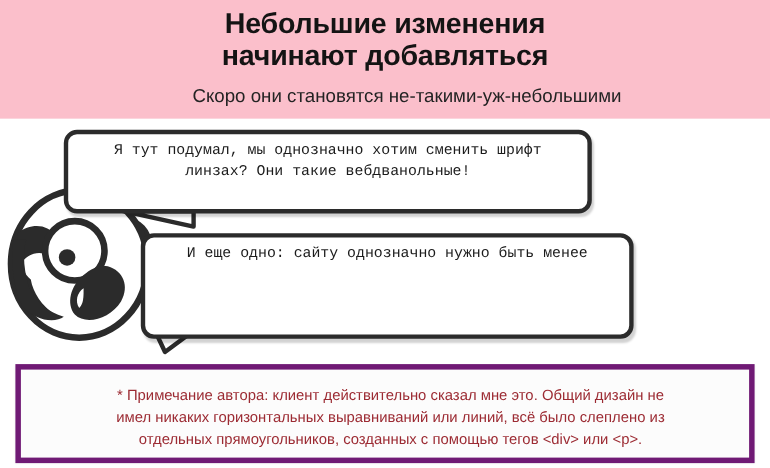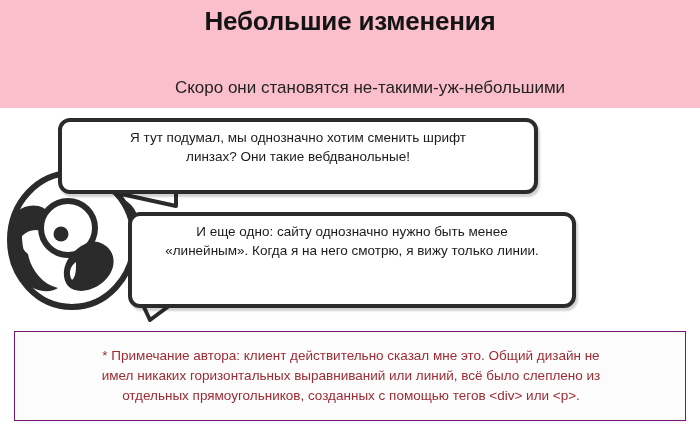--- a/index.html
+++ b/index.html
@@ -82,21 +82,21 @@
   .bubble {
     position: absolute;
     background: #ffffff;
     border: 4px solid #2b2b2b;
     border-radius: 12px;
     box-sizing: border-box;
     color: #1b1b1b;
     font-size: 13.5px;
     line-height: 19px;
     text-align: center;
-    font-family: Liberation Sans, sans-serif;
+    font-family: Liberation Mono, monospace;
     box-shadow: 2px 3px 2px rgba(0,0,0,0.18);
   }
   #bubble-one {
     left: 58px;
     top: 10px;
     width: 480px;
     height: 76px;
     padding: 6px 12px 0 12px;
   }
   #bubble-two {
@@ -128,21 +128,21 @@
   }
 
   
   #footnote-box {
     position: absolute;
     left: 14px;
     top: 331px;
     width: 672px;
     height: 90px;
     background: #fcfcfc;
-    border: 1px solid #701a75;
+    border: 5px solid #701a75;
     box-sizing: border-box;
     box-shadow: 0 1px 2px rgba(0,0,0,0.07);
   }
   #footnote-text {
     position: absolute;
     left: 0;
     top: 14px;
     width: 672px;
     text-align: center;
     color: #9c2b33;
@@ -154,20 +154,21 @@
     display: block;
     white-space: nowrap;
   }
 </style>
 </head>
 <body>
 
 <div id="header-band">
   <div id="header-title">
     <span class="line">Небольшие изменения</span>
+    <span class="line">начинают добавляться</span>
   </div>
   <div id="header-subtitle">Скоро они становятся не-такими-уж-небольшими</div>
 </div>
 
 <div id="stage">
 
   <div id="character">
     <svg width="150" height="160" viewBox="0 0 150 160" xmlns="http://www.w3.org/2000/svg">
 
       <g>
@@ -217,21 +218,20 @@
   <div class="bubble" id="bubble-one">
     <span class="txt">
       <span class="txt-line">Я тут подумал, мы однозначно хотим сменить шрифт</span>
       <span class="txt-line">линзах? Они такие вебдванольные!</span>
     </span>
   </div>
 
   <div class="bubble" id="bubble-two">
     <span class="txt">
       <span class="txt-line">И еще одно: сайту однозначно нужно быть менее</span>
-      <span class="txt-line">«линейным». Когда я на него смотрю, я вижу только линии.</span>
     </span>
   </div>
 
 </div>
 
 <div id="footnote-box">
   <div id="footnote-text">
     <span class="fn-line">* Примечание автора: клиент действительно сказал мне это. Общий дизайн не</span>
     <span class="fn-line">имел никаких горизонтальных выравниваний или линий, всё было слеплено из</span>
     <span class="fn-line">отдельных прямоугольников, созданных с помощью тегов &lt;div&gt; или &lt;p&gt;.</span>

